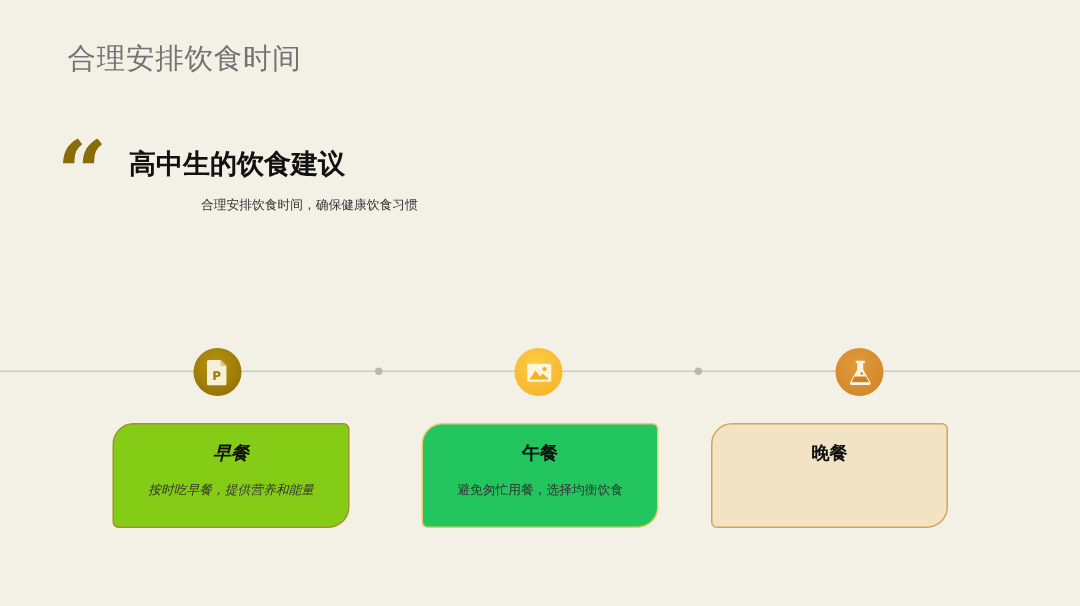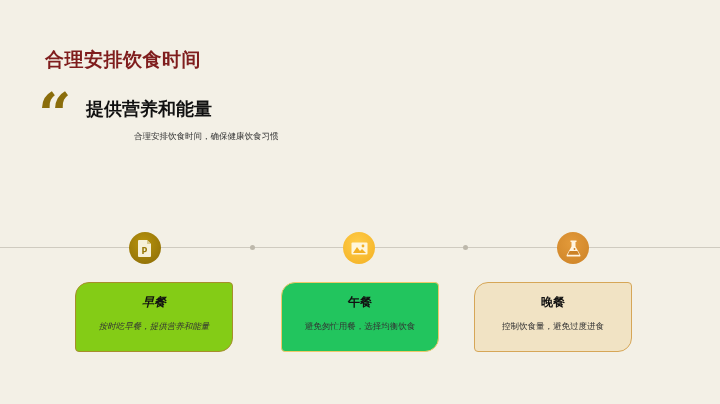--- a/index.html
+++ b/index.html
@@ -4,22 +4,22 @@
   <style>
     * { margin: 0; padding: 0; box-sizing: border-box; }
     html, body {
       width: 720px; height: 404px; overflow: hidden;
       background: #f3f0e6;
       font-family: "DejaVu Sans", "Liberation Sans", sans-serif;
       color: #1a1a1a;
     }
     .slide { position: relative; width: 720px; height: 404px; background: #f3f0e6; }
     .page-title {
-      position: absolute; left: 45px; top: 47px;
-      font-size: 19px; font-weight: bold; color: #7f1d1d;
+      position: absolute; left: 45px; top: 26px;
+      font-size: 19px; font-weight: normal; color: #737373;
       letter-spacing: 0.5px;
     }
     .quote-mark {
       position: absolute; left: 38px; top: 86px;
       font-family: "DejaVu Serif", "Liberation Serif", serif;
       font-size: 58px; font-weight: bold; line-height: 1;
       color: #8a6d0b;
       letter-spacing: -4px;
     }
     .quote-title {
@@ -58,21 +58,21 @@
       font-size: 8.5px; color: #333;
     }
   </style>
 </head>
 <body>
 
 <div class="slide">
   <div class="page-title">合理安排饮食时间</div>
 
   <div class="quote-mark">“</div>
-  <div class="quote-title">提供营养和能量</div>
+  <div class="quote-title">高中生的饮食建议</div>
   <div class="quote-sub">合理安排饮食时间，确保健康饮食习惯</div>
 
   <div class="timeline-line"></div>
   <div class="timeline-dot" style="left:250px;"></div>
   <div class="timeline-dot" style="left:463px;"></div>
 
   <div class="node" style="left:129px; background: radial-gradient(circle at 45% 35%, #b8940e, #8a6a05);">
     <span>
       <svg width="14" height="17" viewBox="0 0 14 17">
         <path d="M1 0 H9 L13 4 V16 a1 1 0 0 1 -1 1 H1 a1 1 0 0 1 -1 -1 V1 a1 1 0 0 1 1 -1 Z" fill="#f6f0d8"></path>
@@ -107,15 +107,14 @@
     <div class="card-desc">按时吃早餐，提供营养和能量</div>
   </div>
 
   <div class="card" style="left:281px; background:#22c55e; border-color:#eec96a;">
     <div class="card-title">午餐</div>
     <div class="card-desc">避免匆忙用餐，选择均衡饮食</div>
   </div>
 
   <div class="card" style="left:474px; background:#f1e3c4; border-color:#d6a657;">
     <div class="card-title">晚餐</div>
-    <div class="card-desc">控制饮食量，避免过度进食</div>
   </div>
 </div>
 
 </body></html>

